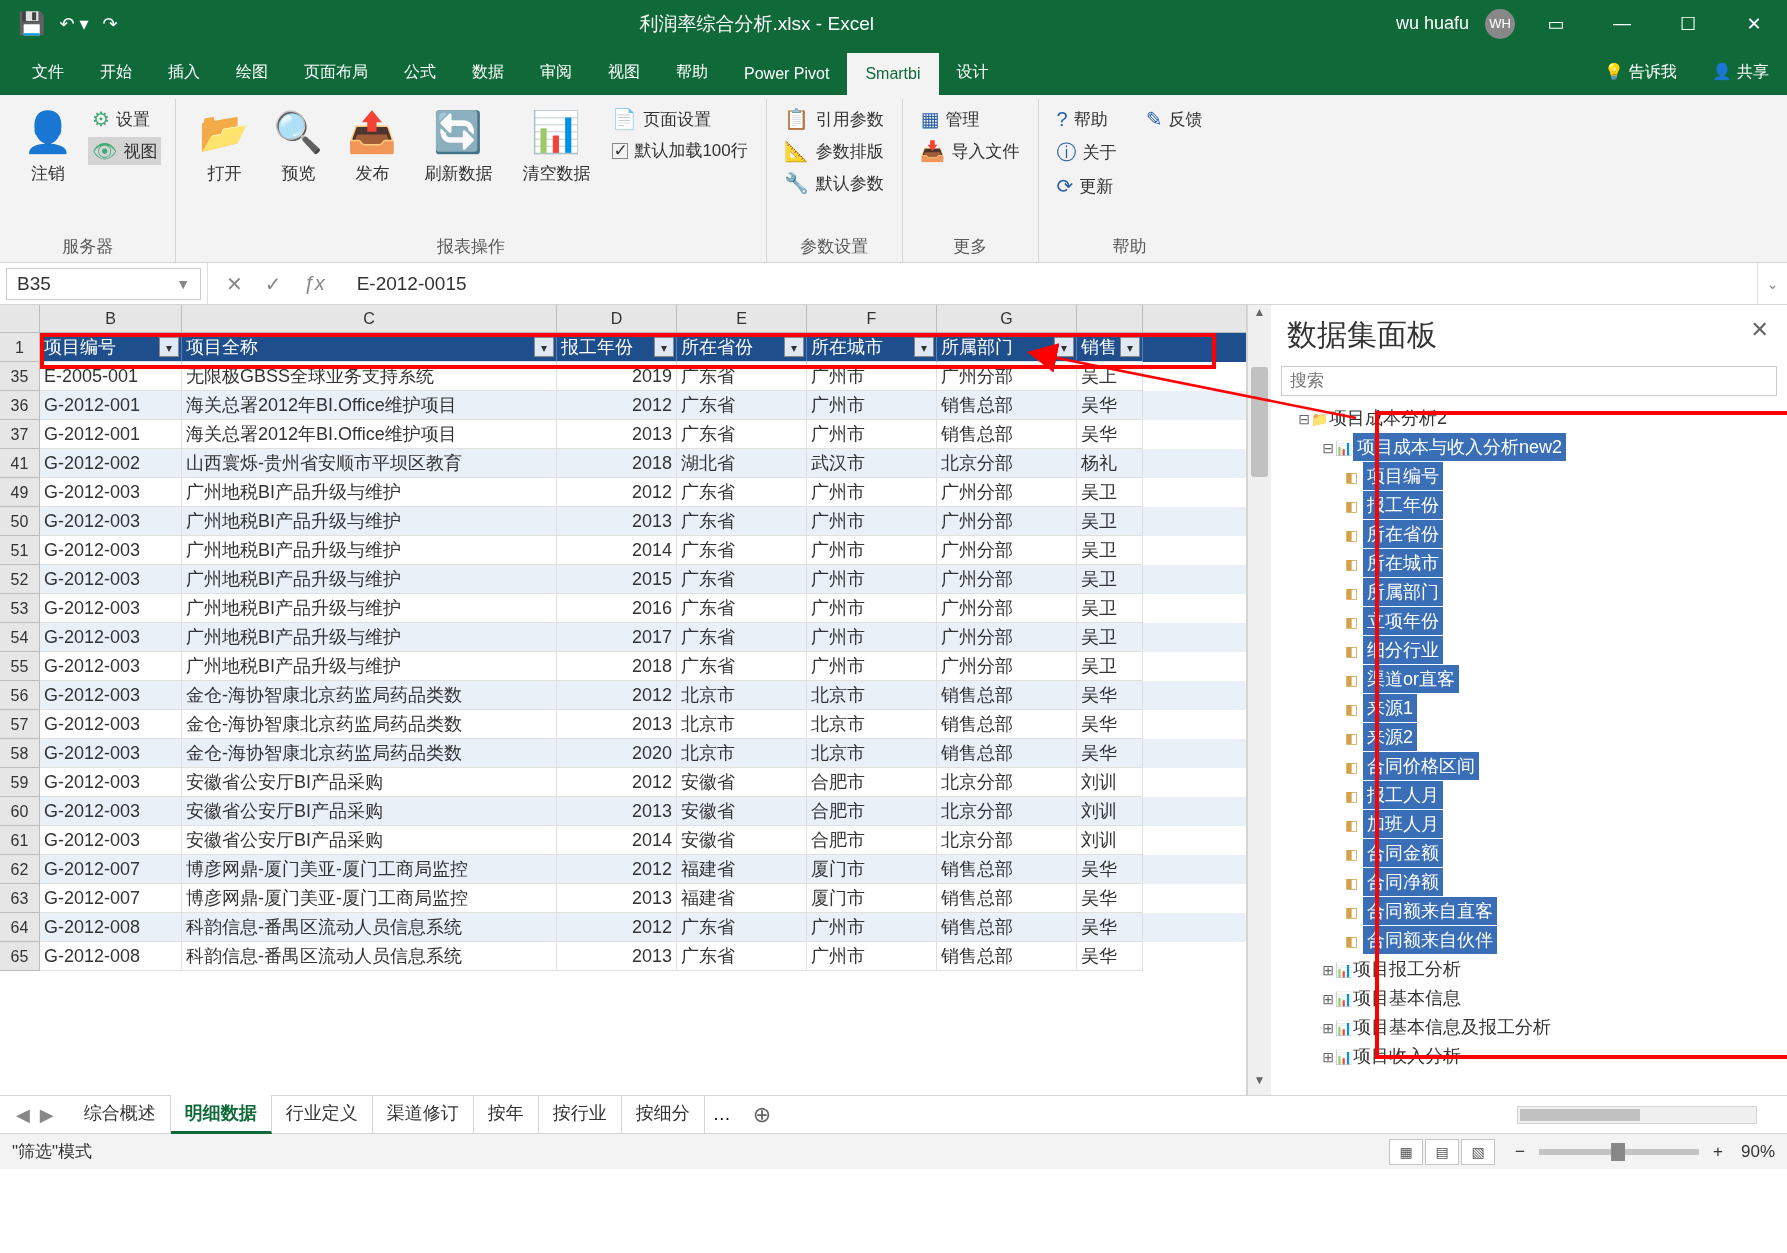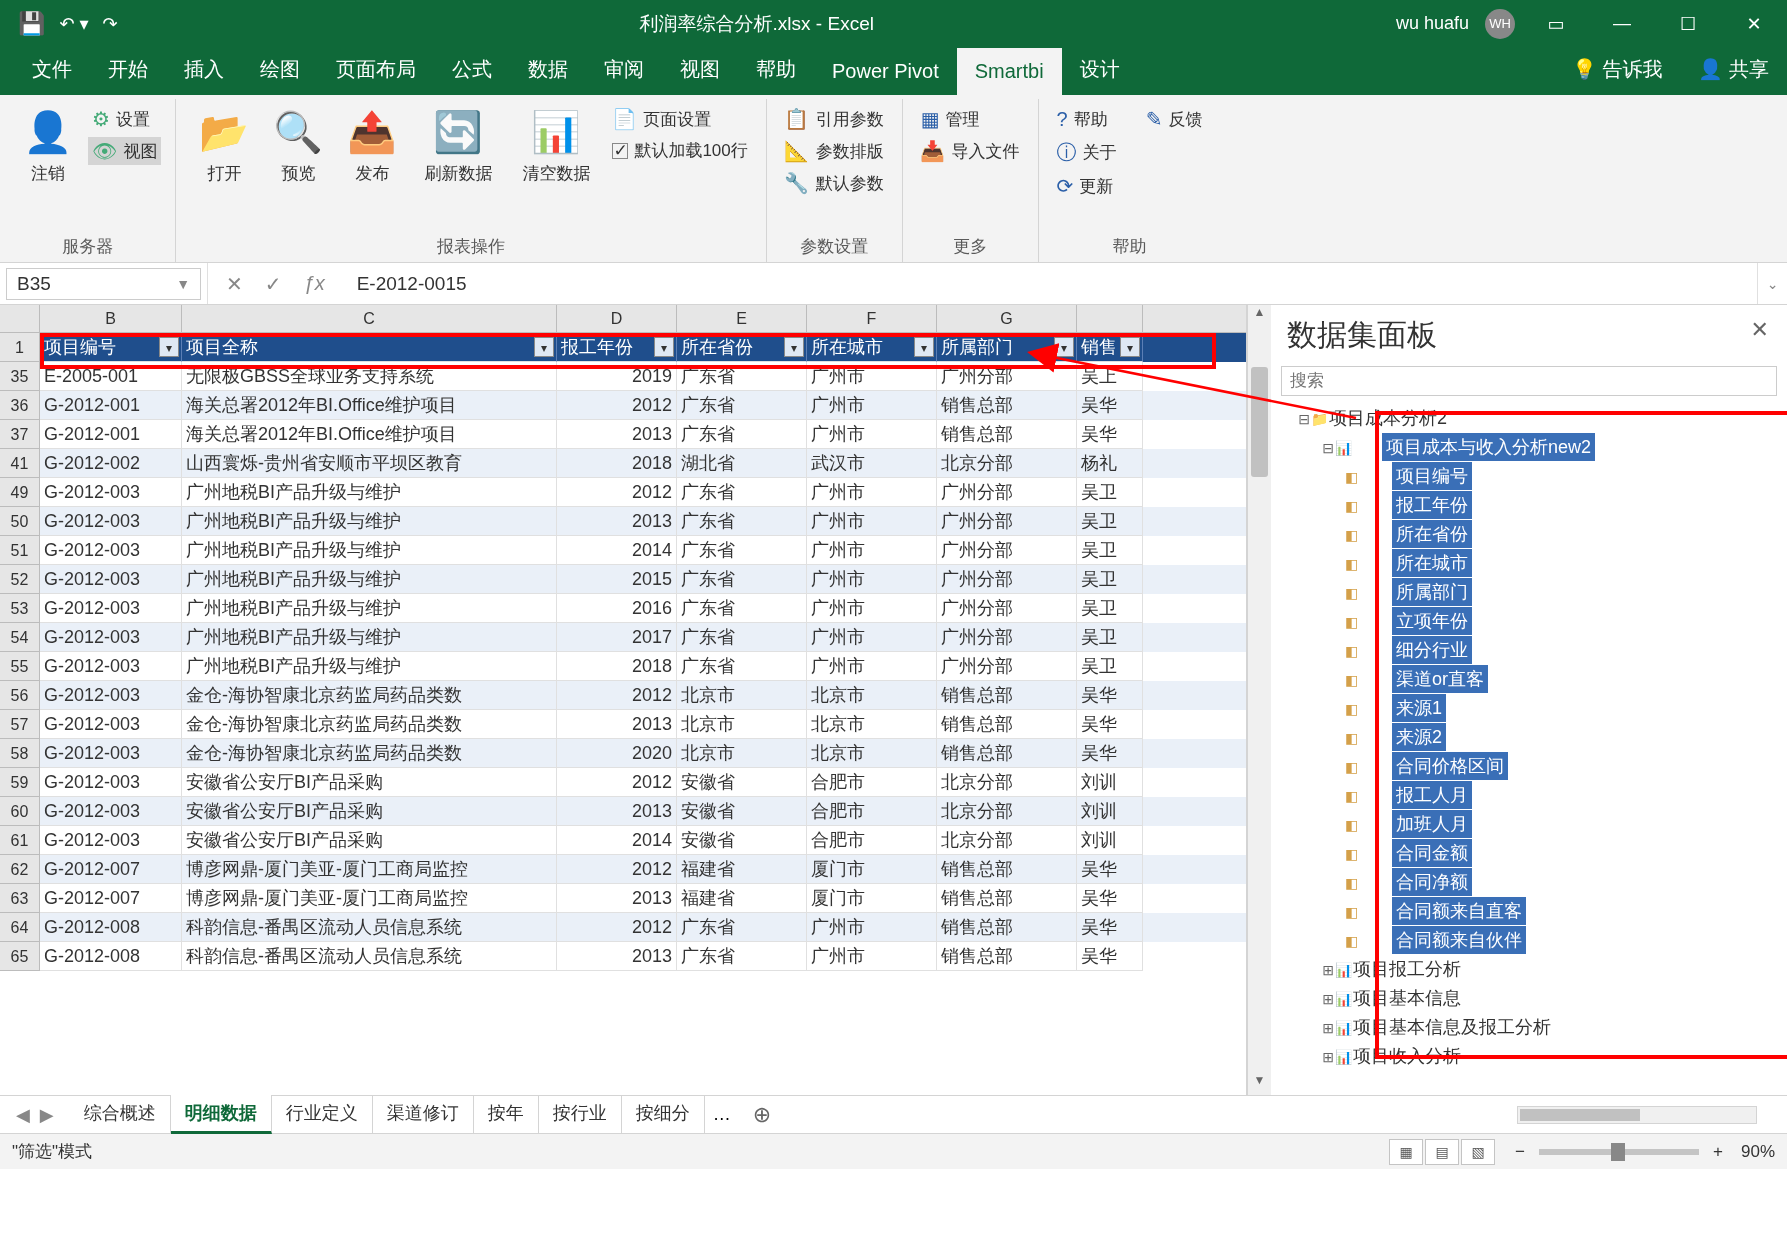--- a/index.html
+++ b/index.html
@@ -8,21 +8,21 @@
 
 .titlebar { height: 47px; background: #0f6939; display: flex; align-items: center; color: #fff; padding: 0 8px; }
 .titlebar .left-icons { display: flex; gap: 14px; align-items: center; margin-left: 10px; }
 .titlebar .title { flex: 1; text-align: center; font-size: 19px; }
 .titlebar .right-area { display: flex; align-items: center; gap: 16px; }
 .avatar { width: 30px; height: 30px; border-radius: 50%; background: #888; display: flex; align-items: center; justify-content: center; font-size: 13px; color: #fff; }
 .win-btn { width: 50px; height: 47px; display: flex; align-items: center; justify-content: center; font-size: 18px; }
 
 
 .ribbon-tabs { height: 48px; background: #0f6939; display: flex; align-items: flex-end; color: #fff; padding-left: 14px; }
-.ribbon-tab { padding: 12px 18px; font-size: 20px; cursor: pointer; }
+.ribbon-tab { padding: 12px 18px; font-size: 16px; cursor: pointer; }
 .ribbon-tab.active { background: #f3f3f3; color: #0f6939; }
 .ribbon-tab-right { margin-left: auto; display: flex; align-items: center; }
 
 
 .ribbon { height: 168px; background: #f3f3f3; border-bottom: 1px solid #d4d4d4; display: flex; padding-top: 4px; }
 .ribbon-group { border-right: 1px solid #d4d4d4; padding: 6px 14px 0 14px; display: flex; flex-direction: column; }
 .ribbon-group-body { flex: 1; display: flex; align-items: flex-start; gap: 6px; }
 .ribbon-group-label { text-align: center; font-size: 17px; color: #5a5a5a; margin-top: 4px; padding-bottom: 4px; }
 .big-btn { display: flex; flex-direction: column; align-items: center; justify-content: flex-start; width: 68px; padding: 4px 2px; font-size: 17px; color: #333; cursor: pointer; }
 .big-btn .icon { font-size: 40px; margin-bottom: 6px; color: #b97a2a; }
@@ -62,21 +62,21 @@
 
 .panel { flex: 1; padding: 6px 10px; background: #fff; position:relative; }
 .panel-title { font-size: 30px; color: #333; margin: 4px 0 10px 6px; }
 .panel-close { position:absolute; right:18px; top:12px; font-size:22px; color:#666; cursor:pointer;}
 .panel-search { width: 100%; height: 30px; border: 1px solid #ccc; padding: 0 8px; font-size: 17px; color:#999;}
 .tree { margin-top: 8px; font-size: 18px; color: #333; line-height: 28px; }
 .tree-node { white-space: nowrap; }
 .tree-indent-0 { padding-left: 16px; }
 .tree-indent-1 { padding-left: 40px; }
 .tree-indent-2 { padding-left: 64px; }
-.tree-field { background: #3a6fb7; color: #fff; padding: 0 4px; display: inline-block; margin-left: 29px; }
+.tree-field { background: #3a6fb7; color: #fff; padding: 0 4px; display: inline-block; }
 .tree-expander { display:inline-block; width:14px; text-align:center; color:#666; font-size:14px;}
 .tree-icon { display:inline-block; width:18px; color:#d4a049; font-size:14px;}
 
 
 .redbox { position: absolute; border: 4px solid #ff0000; pointer-events: none; z-index: 50; }
 .redline { position: absolute; z-index: 49; pointer-events:none; }
 
 
 .sheet-bar { height: 38px; border-top: 1px solid #d4d4d4; display: flex; align-items: center; background: #fff; font-size: 18px; }
 .sheet-nav { display:flex; gap:10px; padding:0 16px; color:#888;}

